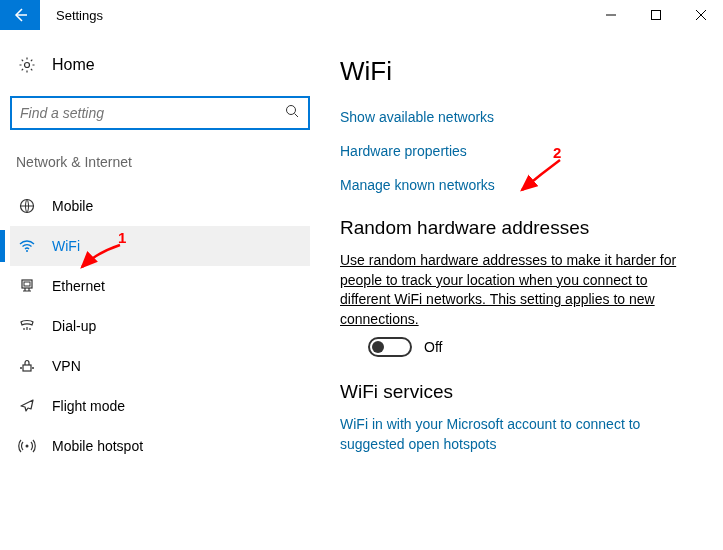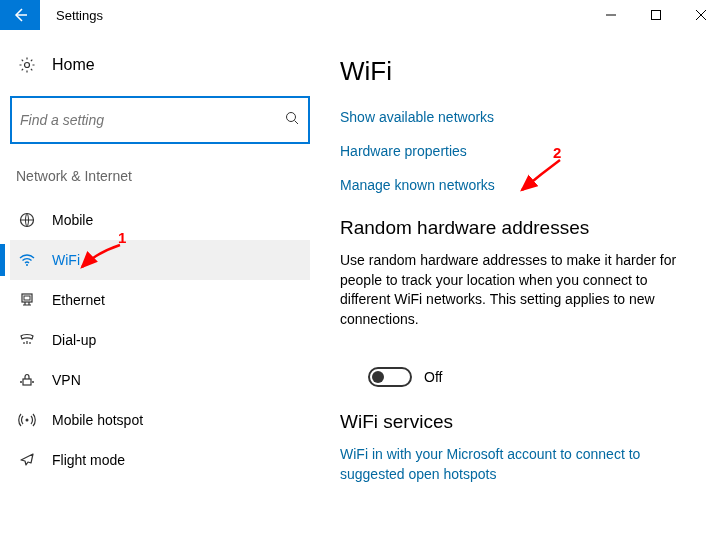--- a/index.html
+++ b/index.html
@@ -63,21 +63,21 @@
       margin-right: 14px;
       display: flex;
       align-items: center;
       justify-content: center;
     }
     .home-row span.label {
       font-size: 16px;
     }
     .search {
       border: 2px solid #0078d7;
-      height: 48px;
+      height: 34px;
       display: flex;
       align-items: center;
       padding: 0 8px;
       margin-bottom: 24px;
     }
     .search input {
       border: none;
       outline: none;
       flex: 1;
       font-size: 14px;
@@ -150,22 +150,23 @@
     .section-title {
       font-size: 19px;
       font-weight: 400;
       margin-top: 24px;
       margin-bottom: 12px;
     }
     .body-text {
       font-size: 14px;
       color: #000;
       line-height: 1.4;
-      margin-bottom: 38px;
+      margin-bottom: 8px;
       max-width: 340px;
+      text-decoration: underline;
     }
     .setting-label {
       font-size: 14px;
       margin-bottom: 10px;
     }
     .toggle-row {
       display: flex;
       align-items: center;
       gap: 12px;
       padding-left: 28px;
@@ -307,34 +308,34 @@
             <circle cx="3" cy="11" r="1" fill="#333"></circle>
             <circle cx="15" cy="11" r="1" fill="#333"></circle>
           </svg>
       </span>
       <span class="label">VPN</span>
     </div>
 
     <div class="nav-item">
       <span class="icon">
         <svg width="18" height="18" viewBox="0 0 18 18">
+            <path d="M15 3L3 9l4 1 1 4 2-3 3 1z" stroke="#333" stroke-width="1.2" fill="none" stroke-linejoin="round"></path>
+          </svg>
+      </span>
+      <span class="label">Flight mode</span>
+    </div>
+
+    <div class="nav-item">
+      <span class="icon">
+        <svg width="18" height="18" viewBox="0 0 18 18">
             <circle cx="9" cy="9" r="1.5" fill="#333"></circle>
             <path d="M5 5c-2 2-2 6 0 8M13 5c2 2 2 6 0 8M3 3c-3 3-3 9 0 12M15 3c3 3 3 9 0 12" stroke="#333" stroke-width="1.2" fill="none"></path>
           </svg>
       </span>
       <span class="label">Mobile hotspot</span>
-    </div>
-
-    <div class="nav-item">
-      <span class="icon">
-        <svg width="18" height="18" viewBox="0 0 18 18">
-            <path d="M15 3L3 9l4 1 1 4 2-3 3 1z" stroke="#333" stroke-width="1.2" fill="none" stroke-linejoin="round"></path>
-          </svg>
-      </span>
-      <span class="label">Flight mode</span>
     </div>
   </div>
 
   <div class="main">
     <h1 class="page-title">WiFi</h1>
 
     <a class="link">Show available networks</a>
     <a class="link">Hardware properties</a>
     <a class="link">Manage known networks</a>
 

